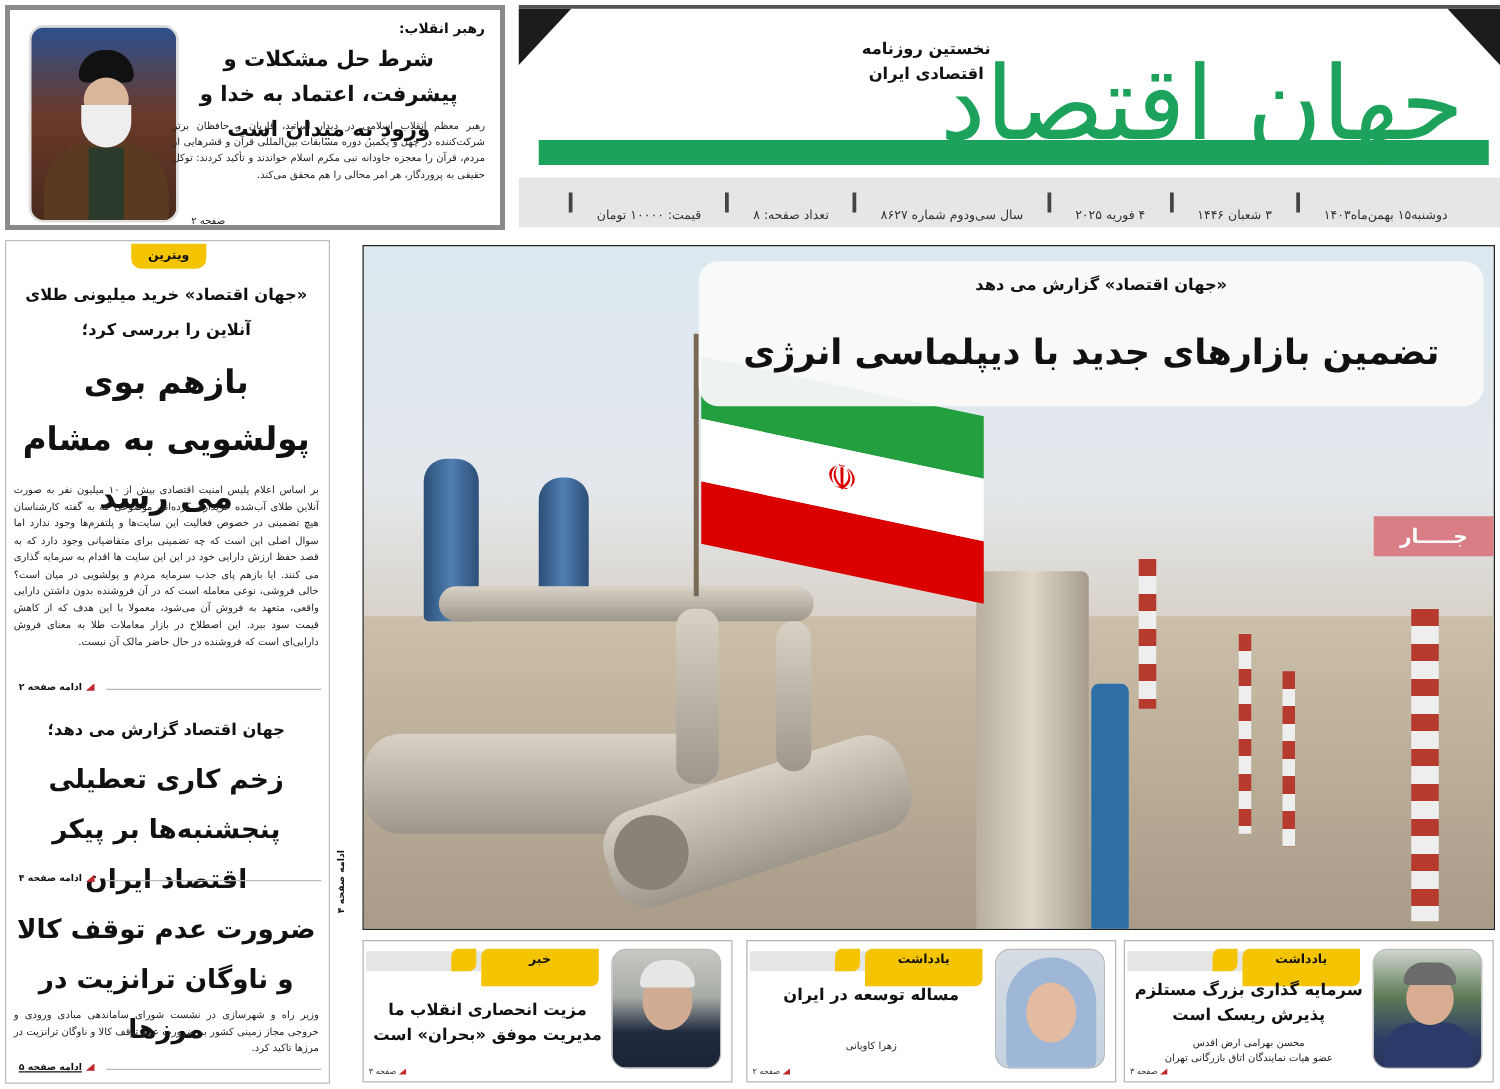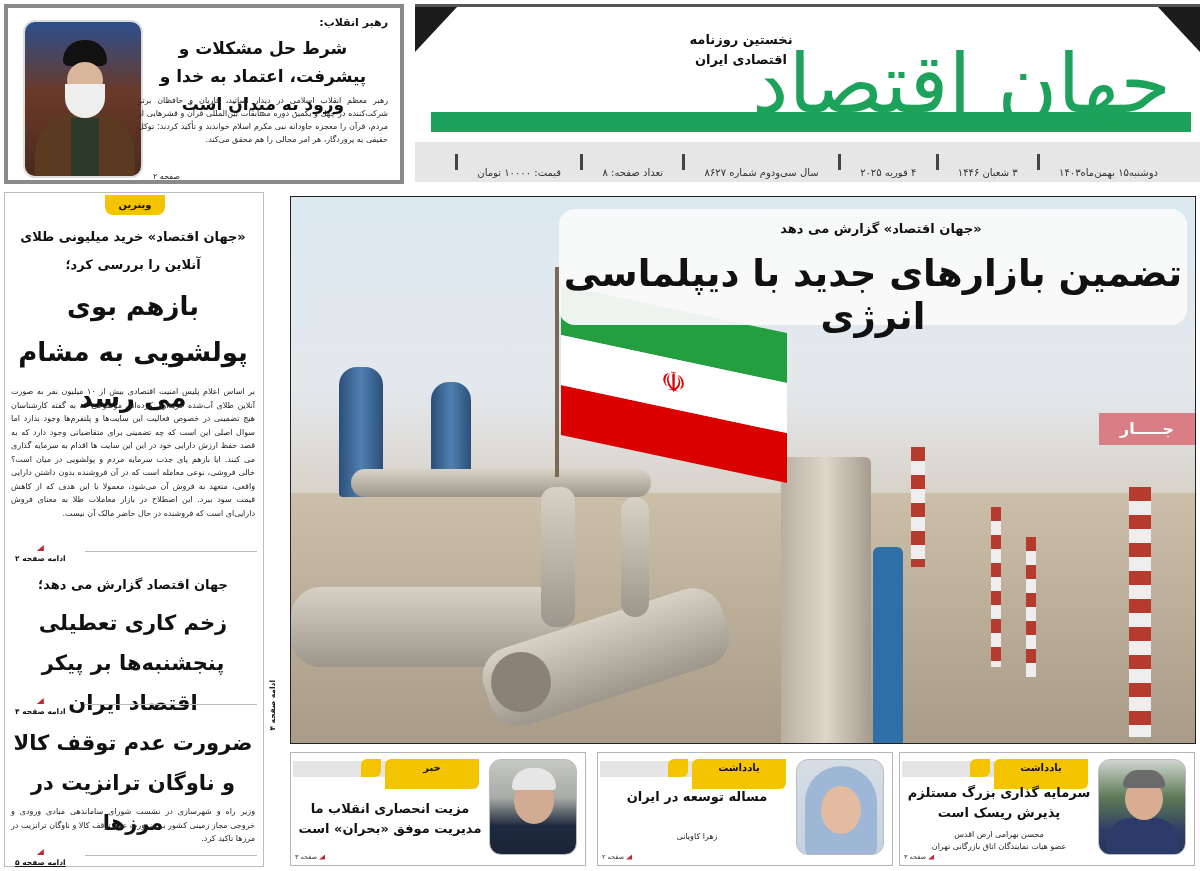--- a/index.html
+++ b/index.html
@@ -33,21 +33,21 @@
   .datebar { position: absolute; left: 415px; top: 142px; width: 785px; height: 40px; background: #e6e6e6; display: flex; align-items: center; justify-content: space-between; padding: 0 42px 0 40px; direction: rtl; }
   .datebar .cell { font-size: 10px; color: #333; white-space: nowrap; margin-top: 20px; }
   .datebar .sep { width: 3px; height: 16px; background: #444; }
 
   
   .sidebar { position: absolute; left: 4px; top: 192px; width: 260px; height: 675px; border: 1px solid #bdbdbd; background: #fff; }
   .sb-tag { position: absolute; left: 100px; top: 2px; width: 60px; height: 20px; background: #f5c400; border-radius: 0 0 8px 8px; text-align: center; font-size: 10px; font-weight: bold; line-height: 20px; }
   .sb-kicker1 { position: absolute; right: 8px; top: 30px; width: 244px; text-align: center; font-size: 13px; font-weight: bold; line-height: 28px; }
   .sb-title1 { position: absolute; right: 8px; top: 90px; width: 244px; text-align: center; font-size: 26px; font-weight: bold; line-height: 46px; }
   .sb-body1 { position: absolute; right: 8px; top: 192px; width: 244px; font-size: 8px; line-height: 13.5px; text-align: justify; color: #222; }
-  .cont { position: absolute; left: 10px; font-size: 7.5px; font-weight: bold; color: #111; display: flex; align-items: center; gap: 3px; flex-direction: column; }
+  .cont { position: absolute; left: 10px; font-size: 7.5px; font-weight: bold; color: #111; display: flex; align-items: center; gap: 3px; }
   .cont .mark { width: 7px; height: 6px; background: #c0282d; clip-path: polygon(0 100%, 100% 0, 100% 100%); }
   .cont-line { position: absolute; left: 80px; width: 172px; height: 1px; background: #bbb; }
   .sb-kicker2 { position: absolute; right: 8px; top: 384px; width: 244px; text-align: center; font-size: 13px; font-weight: bold; }
   .sb-title2 { position: absolute; right: 8px; top: 410px; width: 244px; text-align: center; font-size: 21px; font-weight: bold; line-height: 40px; }
   .sb-title3 { position: absolute; right: 8px; top: 530px; width: 244px; text-align: center; font-size: 21px; font-weight: bold; line-height: 40px; }
   .sb-body3 { position: absolute; right: 8px; top: 612px; width: 244px; font-size: 8px; line-height: 13.5px; text-align: justify; color: #222; }
 
   
   .hero { position: absolute; left: 290px; top: 196px; width: 906px; height: 548px; border: 1px solid #222; overflow: hidden;
     background: linear-gradient(180deg, #dce9f0 0%, #e4e8ec 35%, #d8d2c8 55%, #b9ab96 80%, #9d8f7d 100%); }
@@ -57,21 +57,21 @@
   .hero .stack { position: absolute; width: 14px; background: repeating-linear-gradient(180deg, #b73a2e 0 14px, #eeeeee 14px 28px); }
   .flag { position: absolute; left: 270px; top: 112px; width: 226px; height: 150px; transform: skewY(12deg); }
   .flag .g { height: 33.3%; background: #239f40; }
   .flag .w { height: 33.3%; background: #ffffff; position: relative; }
   .flag .r { height: 33.4%; background: #da0000; }
   .flag .emblem { position: absolute; left: 100px; top: 6px; font-size: 28px; color: #da0000; line-height: 36px; }
   .flag-pole { position: absolute; left: 264px; top: 70px; width: 4px; height: 210px; background: #7a6a55; }
 
   .hero-headline { position: absolute; left: 268px; top: 12px; width: 628px; height: 116px; background: rgba(250,250,250,0.94); border-radius: 16px; text-align: center; }
   .hero-kicker { font-size: 13px; font-weight: bold; margin-top: 12px; padding-left: 16px; }
-  .hero-title { font-size: 37px; font-weight: bold; margin-top: 16px; letter-spacing: -0.5px; }
+  .hero-title { font-size: 28px; font-weight: bold; margin-top: 29px; letter-spacing: -0.5px; }
   .jar-tag { position: absolute; right: 0; top: 216px; width: 96px; height: 32px; background: #d9747c; color: #fff; font-size: 16px; font-weight: bold; text-align: center; line-height: 32px; opacity: 0.9; }
 
   .vcont { position: absolute; left: 268px; top: 680px; writing-mode: vertical-rl; transform: rotate(180deg); font-size: 7.5px; font-weight: bold; color: #111; }
 
   
   .card { position: absolute; top: 752px; width: 296px; height: 114px; border: 1px solid #b5b5b5; background: #fff; }
   .card .grayband { position: absolute; left: 2px; top: 8px; width: 182px; height: 16px; background: #e5e5e5; }
   .card .tag { position: absolute; left: 94px; top: 6px; width: 94px; height: 30px; background: #f5c400; border-radius: 6px 0 6px 0; font-size: 10px; font-weight: bold; line-height: 18px; text-align: center; }
   .card .tag2 { position: absolute; left: 70px; top: 6px; width: 20px; height: 18px; background: #f5c400; border-radius: 6px 0 6px 0; }
   .card .photo { position: absolute; right: 8px; top: 6px; width: 88px; height: 96px; border-radius: 12px; overflow: hidden; border: 1px solid #bbb; }

